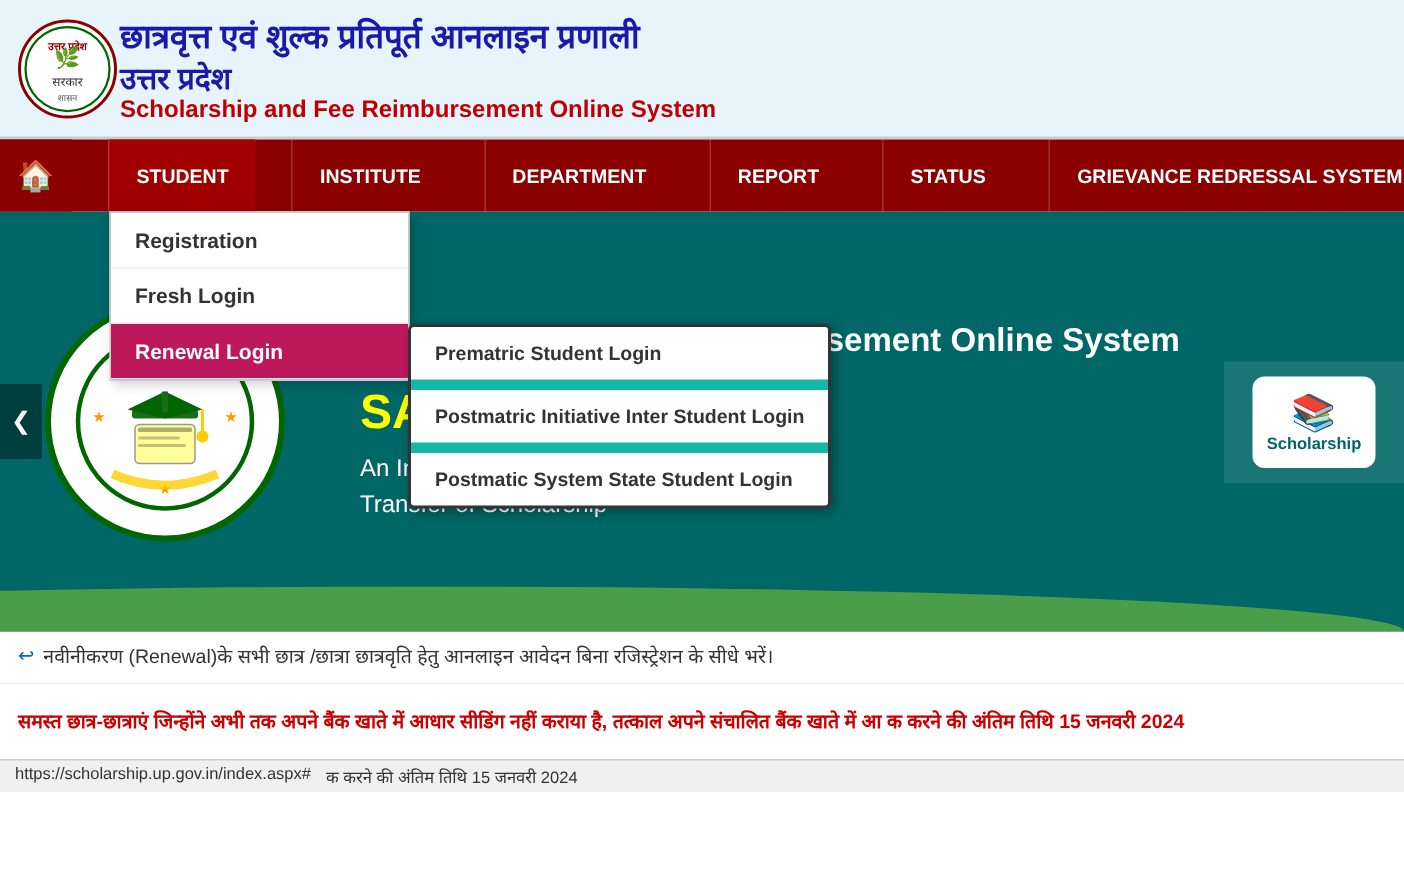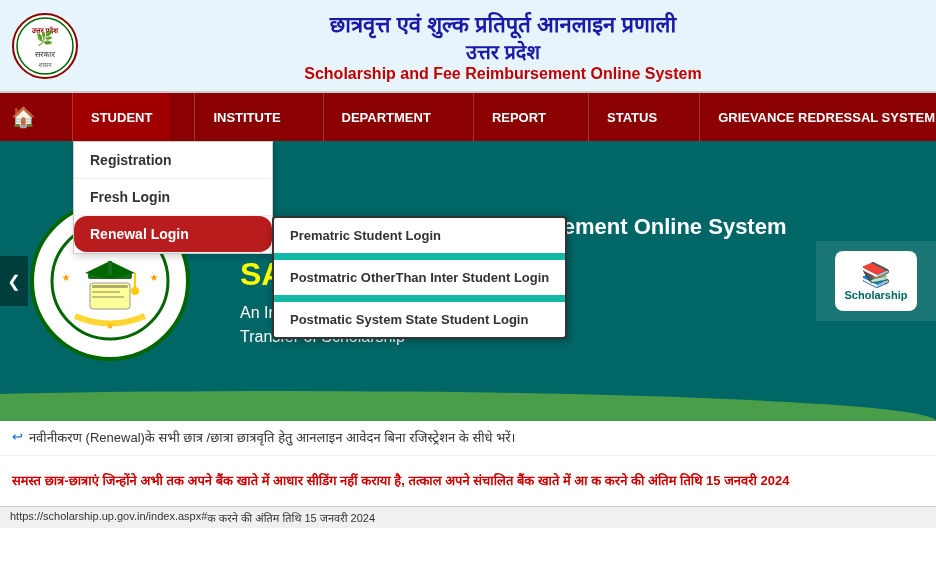--- a/index.html
+++ b/index.html
@@ -13,21 +13,21 @@
       padding: 8px 10px;
       border-bottom: 2px solid #ccc;
     }
     .header-logo {
       width: 70px;
       height: 70px;
       flex-shrink: 0;
     }
     .header-text {
       flex: 1;
-      text-align: center;
+      text-align: left;
     }
     .header-title-hindi {
       font-size: 22px;
       font-weight: bold;
       color: #1a1aaa;
     }
     .header-subtitle-hindi {
       font-size: 20px;
       font-weight: bold;
       color: #1a1aaa;
@@ -86,23 +86,22 @@
     }
     .dropdown-item {
       padding: 10px 16px;
       font-size: 14px;
       color: #333;
       cursor: pointer;
       border-bottom: 1px solid #eee;
       white-space: nowrap;
     }
     .dropdown-item.highlighted {
-      background: #b91c1c;
-      color: white;
-      border-radius: 13px;
+      background: #be185d;
+      color: white;
     }
 
     
     .sub-dropdown {
       position: absolute;
       top: 0;
       left: 100%;
       background: #fff;
       border: 2px solid #333;
       border-radius: 4px;
@@ -236,20 +235,21 @@
     }
 
     
     .status-bar {
       background: #f0f0f0;
       padding: 3px 10px;
       font-size: 11px;
       color: #333;
       border-top: 1px solid #ccc;
       display: flex;
+      gap: 10px;
     }
 
     
     .banner-wave {
       position: absolute;
       bottom: 0;
       left: 0;
       right: 0;
       height: 30px;
       background: #4a9e4a;
@@ -290,21 +290,21 @@
 
     <div class="dropdown-container">
       <div class="dropdown-item">Registration</div>
       <div class="dropdown-item">Fresh Login</div>
 
       <div class="dropdown-item highlighted relative" style="position:relative;">
         <span>Renewal Login</span>
         
         <div class="sub-dropdown">
           <div class="sub-dropdown-item">Prematric Student Login</div>
-          <div class="sub-dropdown-item">Postmatric OtherThan Inter Student Login</div>
+          <div class="sub-dropdown-item">Postmatric Initiative Inter Student Login</div>
           <div class="sub-dropdown-item">Postmatic System State Student Login</div>
         </div>
       </div>
     </div>
   </div>
   <div class="nav-item">
     <span>INSTITUTE</span>
   </div>
   <div class="nav-item">
     <span>DEPARTMENT</span>

